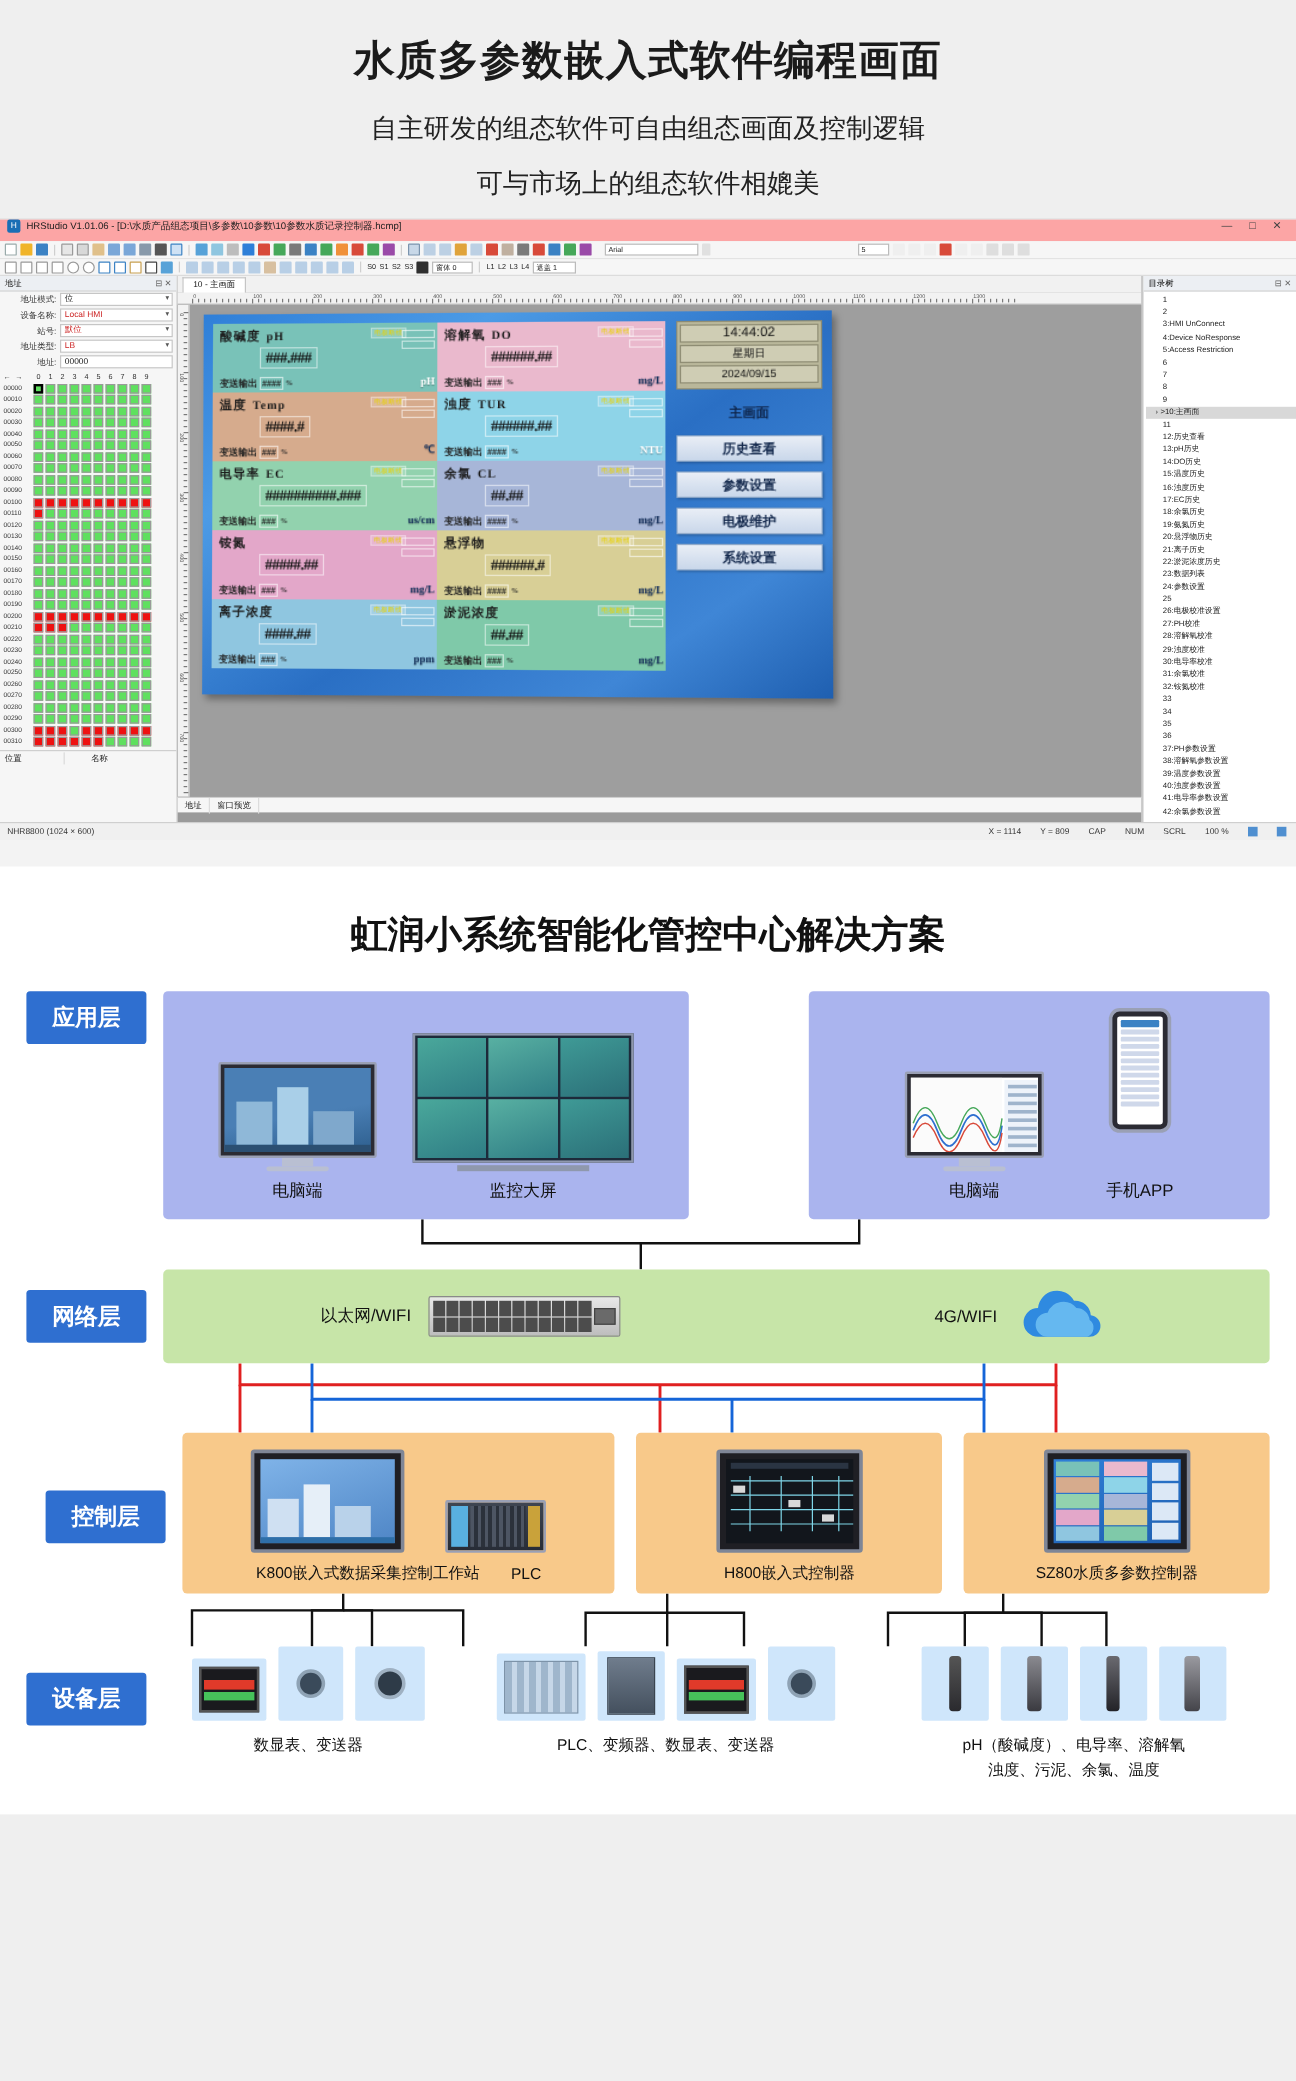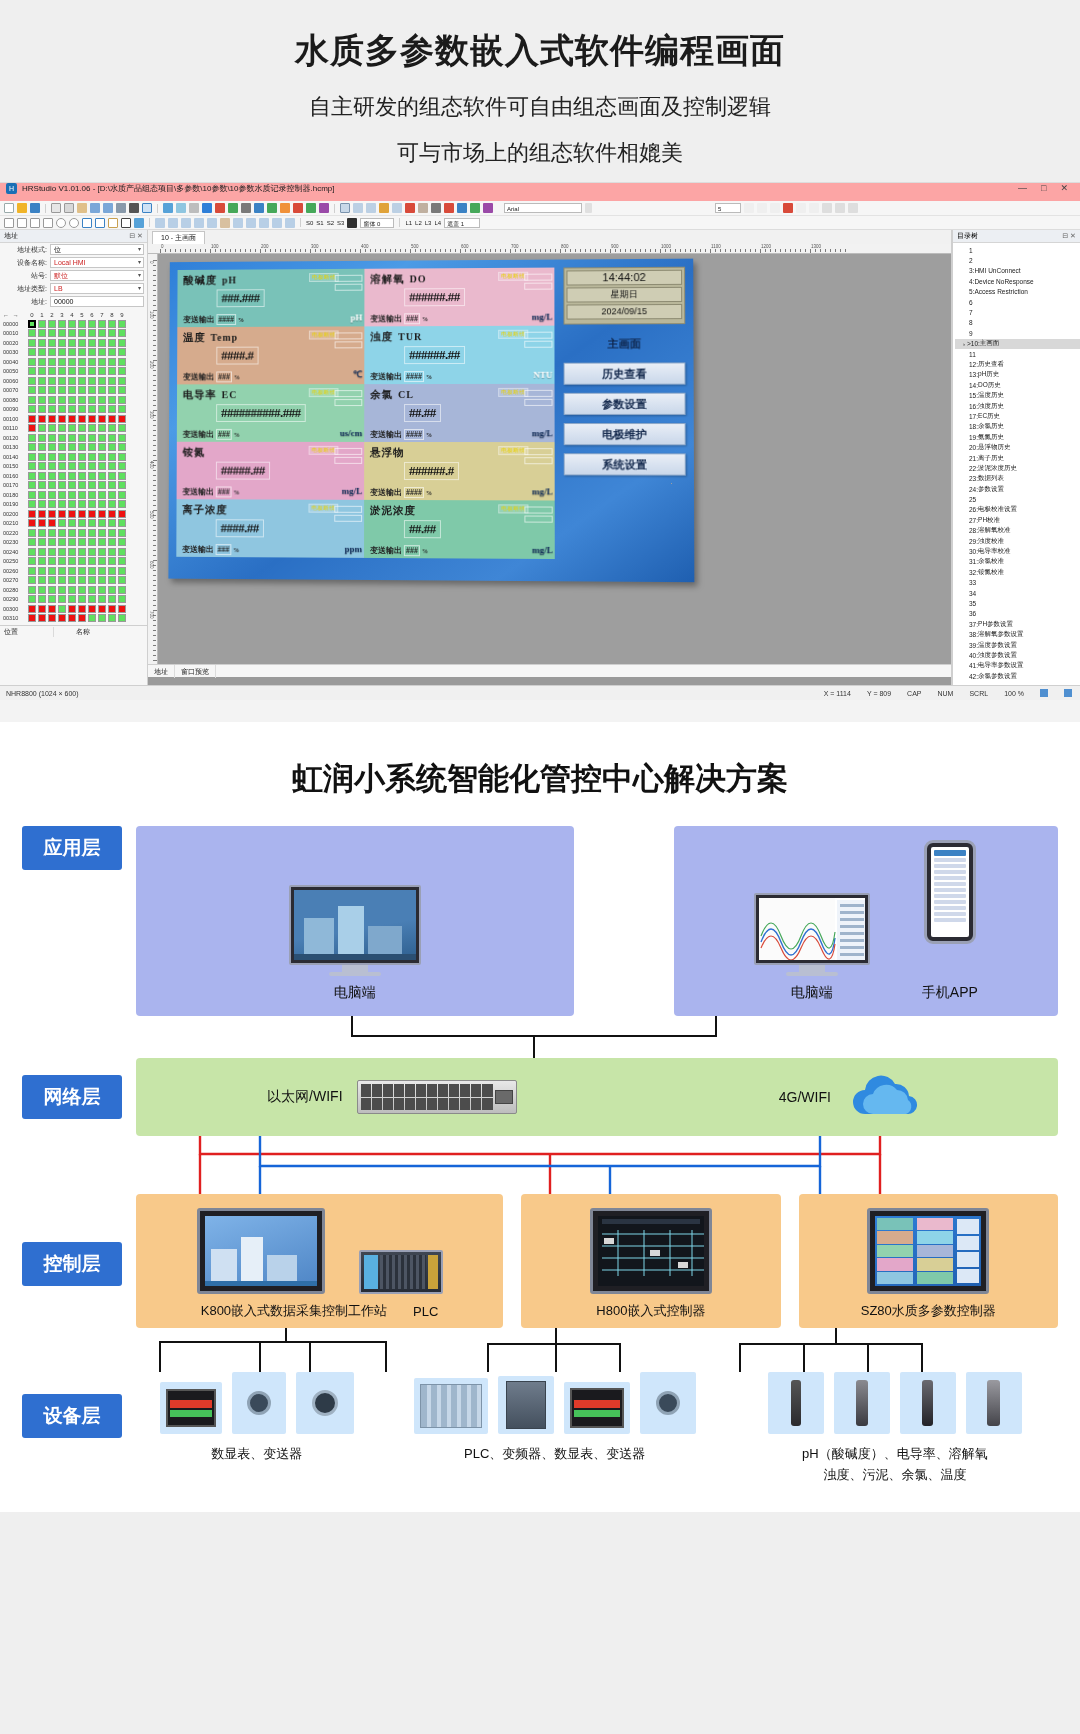--- a/index.html
+++ b/index.html
@@ -174,21 +174,21 @@
   .net-panel { flex:1; background:#c7e5a8; border-radius:4px; height:78px;
                display:flex; align-items:center; justify-content:space-around; position:relative; }
   .net-label { font-size:14px; color:#111; }
   .switch-box { width:160px; height:34px; background:linear-gradient(180deg,#e8e8e8,#bdbdbd);
                 border:1px solid #8a8a8a; border-radius:2px; display:flex; align-items:center;
                 padding:3px; gap:2px; }
   .sw-ports { display:grid; grid-template-columns:repeat(12,1fr); grid-template-rows:repeat(2,1fr);
               gap:1px; flex:1; height:100%; }
   .sw-p { background:#4c4c4c; }
 
-  .row-ctl { display:flex; align-items:flex-start; padding:0 22px; gap:14px; margin-top:24px; }
+  .row-ctl { display:flex; align-items:flex-start; padding:0 22px; gap:14px; margin-top:24px;margin-left:16px; }
   .ctl-panels { flex:1; display:flex; gap:18px; }
   .ctl-panel { background:#f8c98a; border-radius:4px; padding:14px 10px 8px; flex:1;
                display:flex; flex-direction:column; align-items:center; }
   .ctl-caption { font-size:13px; color:#111; margin-top:8px; text-align:center; }
   .hmi-dev { background:#1f1f24; border:3px solid #7f8696; border-radius:3px; }
   .hmi-dev-screen { background:linear-gradient(160deg,#7fb3e8,#4f86c6); }
 
   .row-dev { display:flex; align-items:flex-start; padding:0 22px; gap:14px; margin-top:26px; }
   .dev-groups { flex:1; display:flex; gap:26px; }
   .dev-group { display:flex; flex-direction:column; align-items:center; }
@@ -1330,20 +1330,32 @@
               <div style="position:absolute;left:44px;bottom:6px;width:26px;height:48px;background:#a9cfe8;"></div>
               <div style="position:absolute;left:74px;bottom:6px;width:34px;height:28px;background:#7fa8cc;"></div>
               <div style="position:absolute;left:0;bottom:0;width:100%;height:6px;background:#2b4f72;"></div>
             </div>
           </div>
           <div class="mon-stand"></div>
           <div class="mon-base"></div>
           <div class="panel-cap">电脑端</div>
         </div>
 
+        <div style="display:flex;flex-direction:column;align-items:center;">
+          <div class="videowall" style="width:184px;height:108px;">
+            <div class="vw-cell" style="background:linear-gradient(160deg,#4aa89b,#2f7d85);"></div>
+            <div class="vw-cell" style="background:linear-gradient(160deg,#58b0a2,#2f7d85);"></div>
+            <div class="vw-cell" style="background:linear-gradient(160deg,#3f9a96,#2b6f78);"></div>
+            <div class="vw-cell" style="background:linear-gradient(160deg,#4aa89b,#2f7d85);"></div>
+            <div class="vw-cell" style="background:linear-gradient(160deg,#58b0a2,#2f7d85);"></div>
+            <div class="vw-cell" style="background:linear-gradient(160deg,#3f9a96,#2b6f78);"></div>
+          </div>
+          <div style="width:110px;height:5px;background:#8f98ad;margin-top:2px;"></div>
+          <div class="panel-cap">监控大屏</div>
+        </div>
       </div>
 
       <div class="panel" style="flex:1;display:flex;gap:52px;align-items:flex-end;justify-content:center;">
         <div style="display:flex;flex-direction:column;align-items:center;">
           <div class="screen-mon" style="width:116px;height:72px;padding:3px;">
             <div style="width:100%;height:100%;background:#fff;position:relative;overflow:hidden;">
               <svg width="110" height="66" viewBox="0 0 110 66">
                 <rect x="0" y="0" width="76" height="66" fill="#fbfbfb"></rect>
                 <path d="M2 44 Q12 18 22 44 T42 44 T62 44 T76 40" stroke="#2f6fd0" fill="none" stroke-width="1.4"></path>
                 <path d="M2 50 Q12 26 22 50 T42 50 T62 50 T76 46" stroke="#d84a3a" fill="none" stroke-width="1.2"></path>

